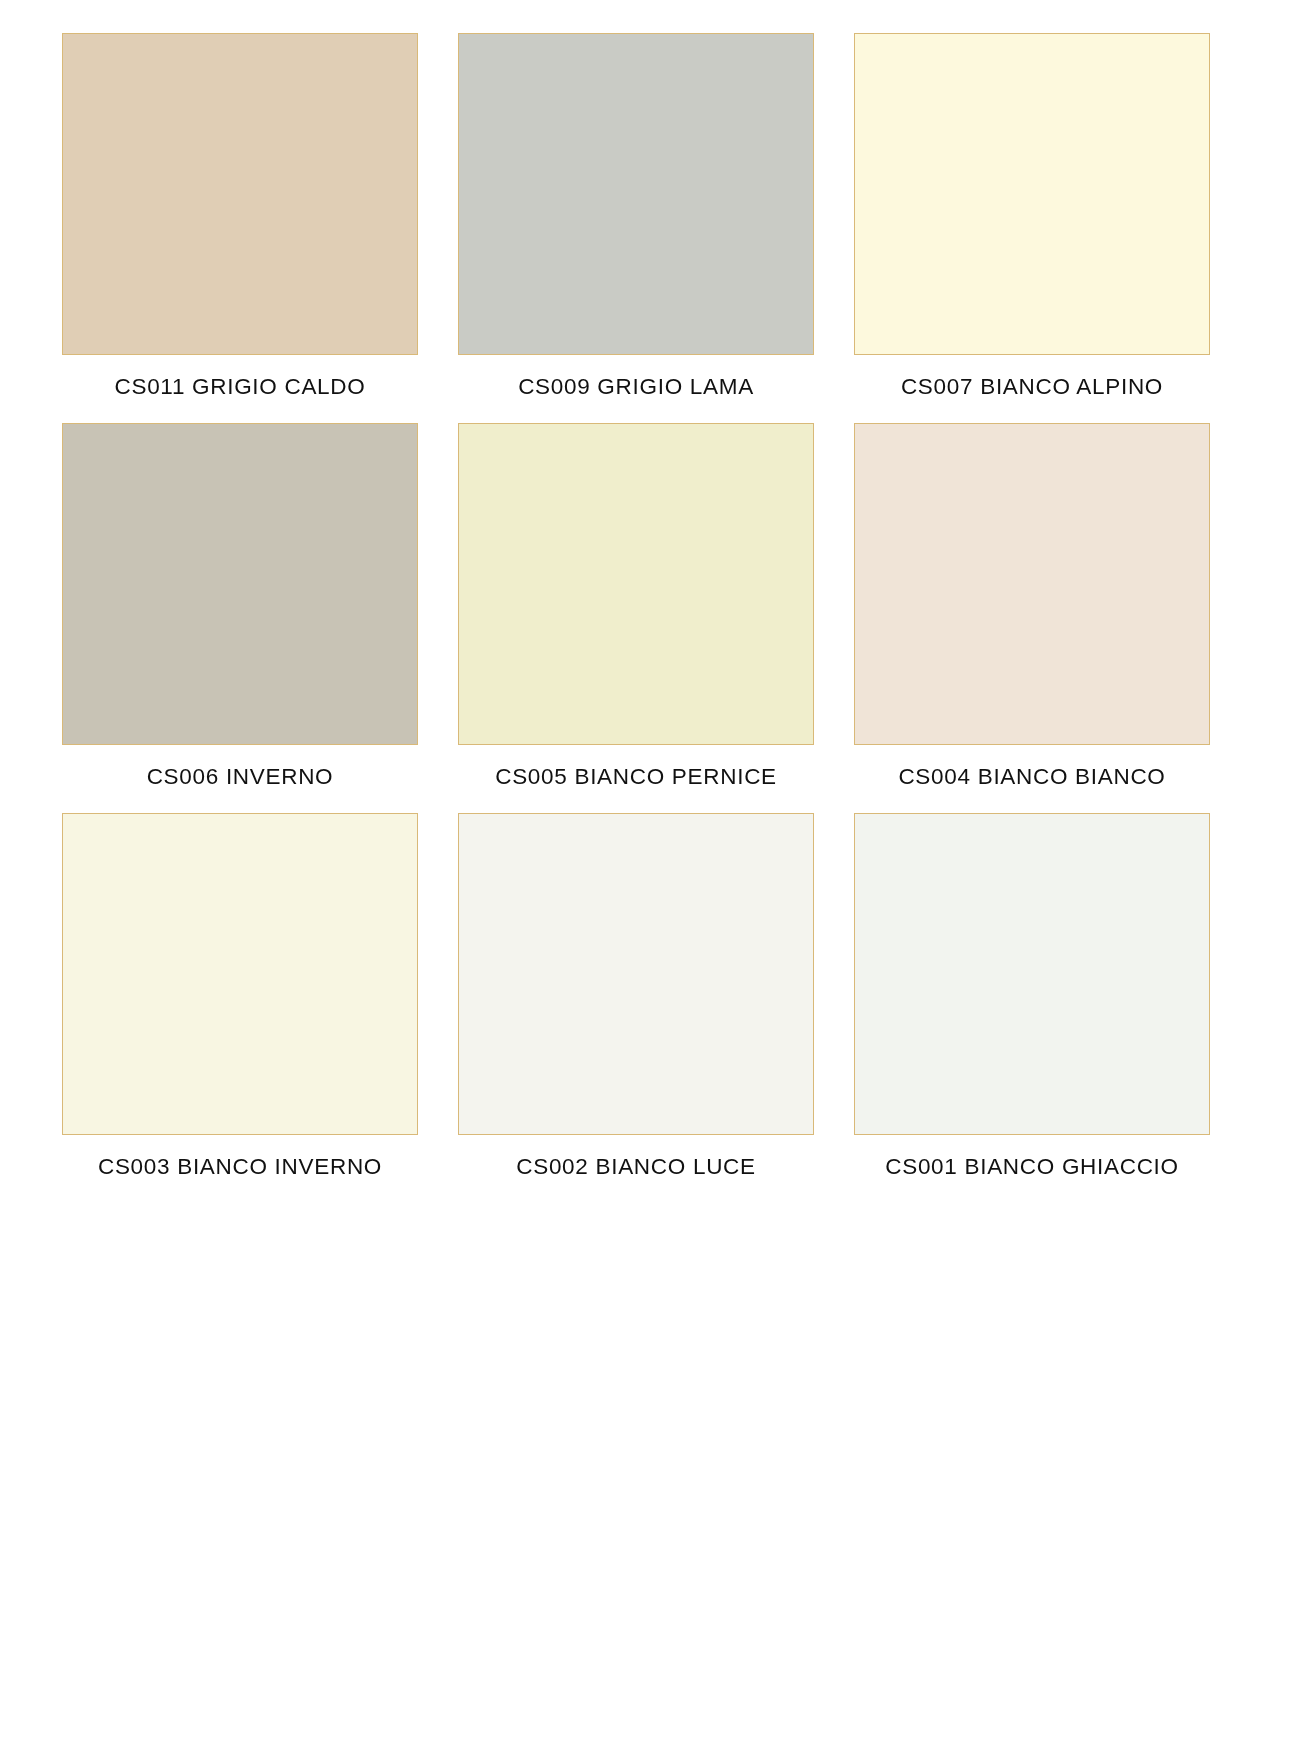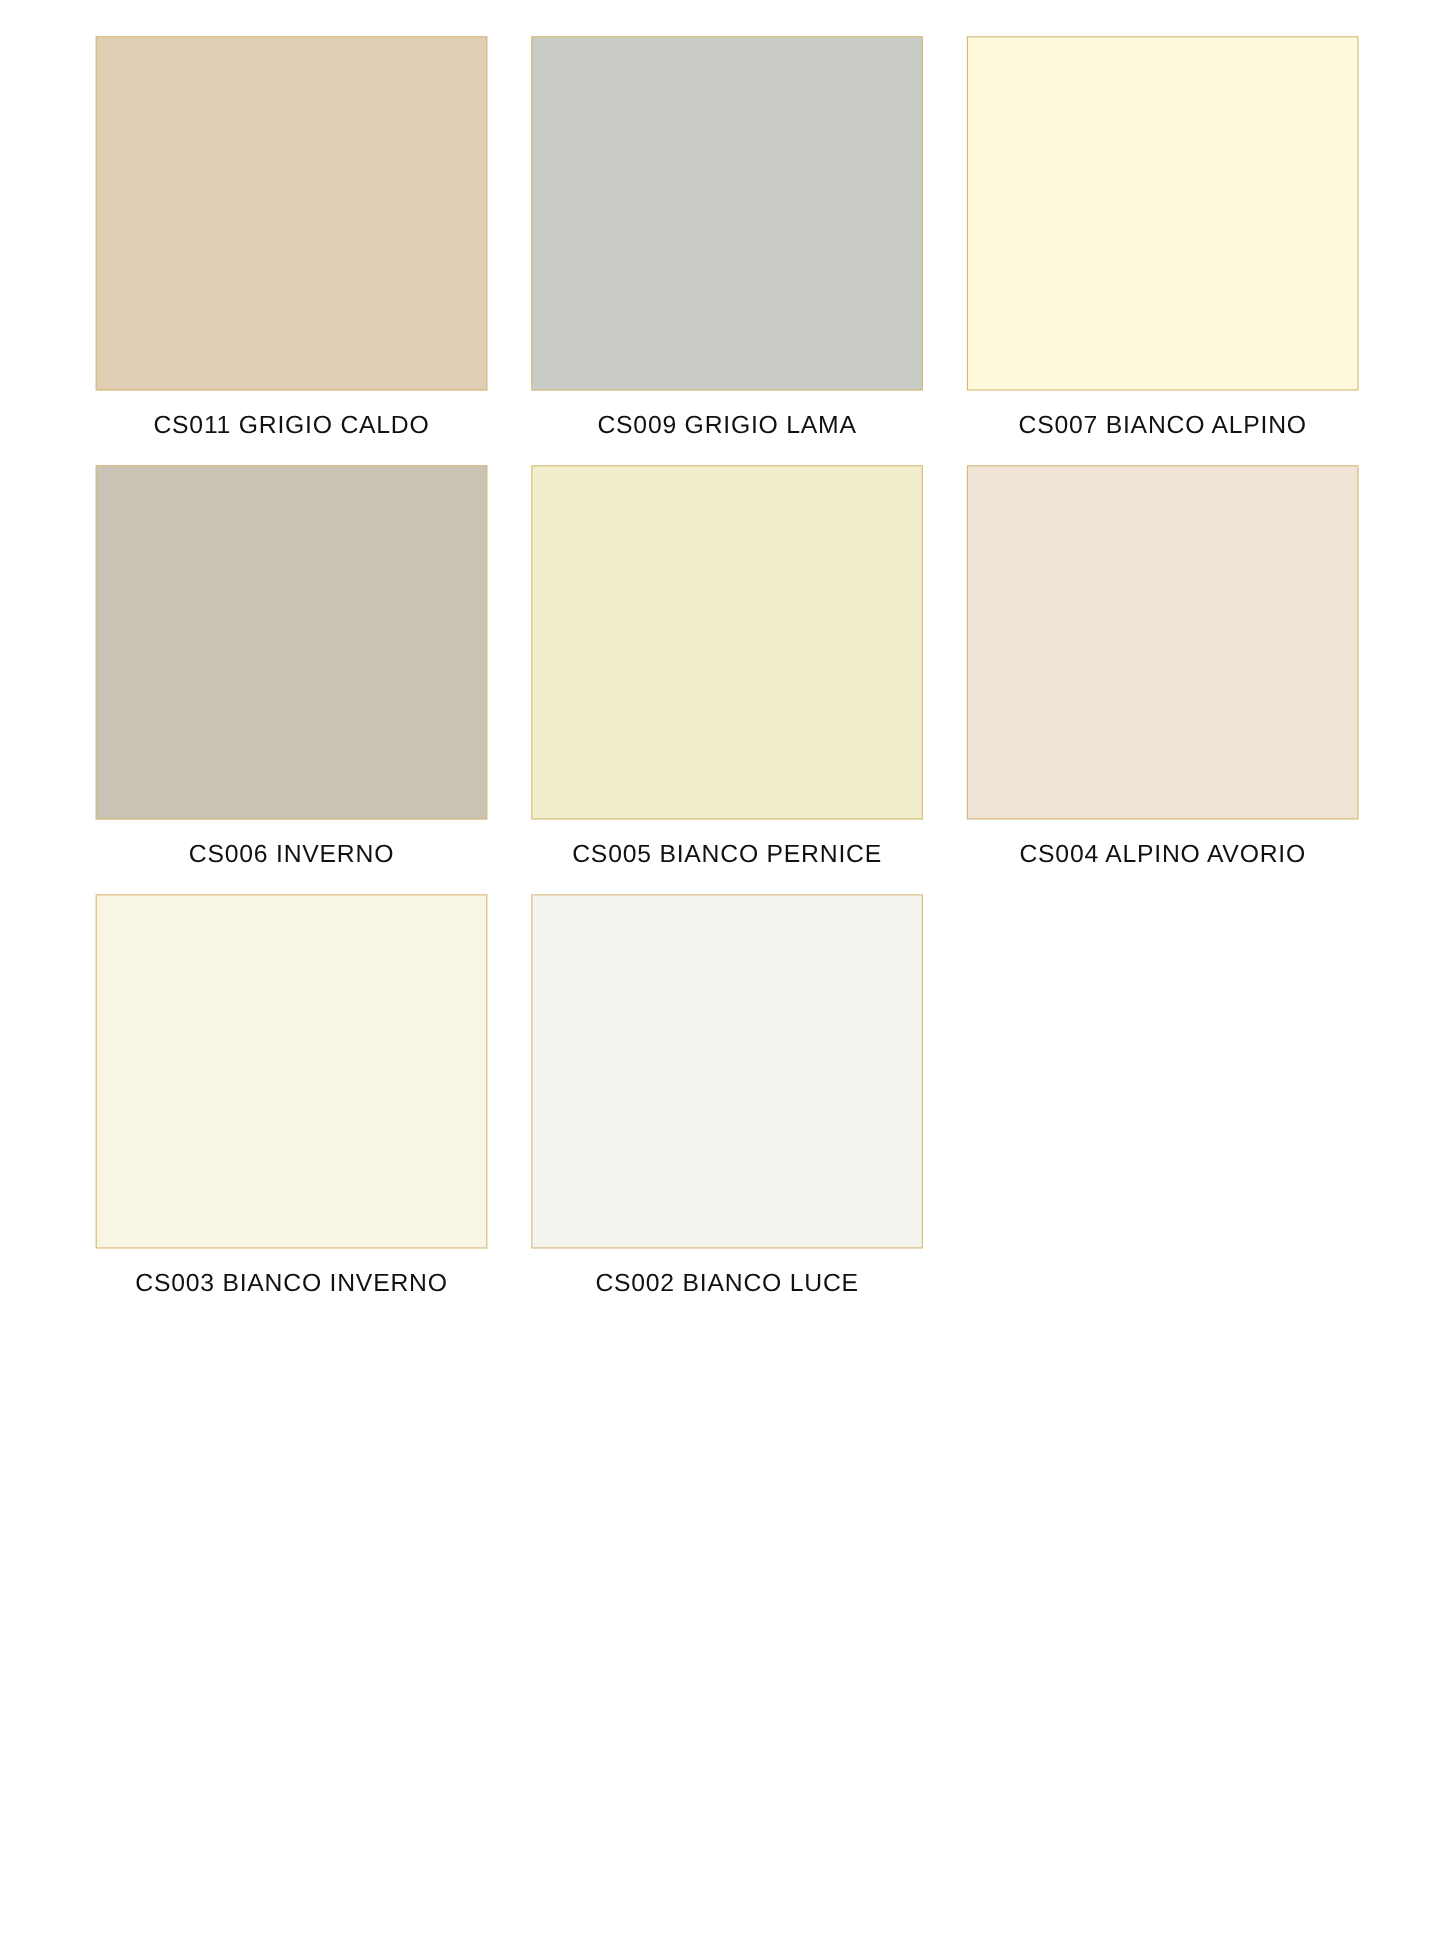--- a/index.html
+++ b/index.html
@@ -13,21 +13,21 @@
     height: 1764px;
     font-family: "Liberation Sans", sans-serif;
     -webkit-font-smoothing: antialiased;
     overflow: hidden;
   }
 
   #swatch-sheet {
     box-sizing: border-box;
     width: 1300px;
     height: 1764px;
-    padding: 33px 55px 0 87px;
+    padding: 33px 55px 0 62px;
     background: #ffffff;
   }
 
   .swatch-grid {
     display: grid;
     grid-template-columns: repeat(3, 356px);
     column-gap: 40px;
     row-gap: 0px;
     grid-auto-rows: 390px;
     justify-content: start;
@@ -84,28 +84,32 @@
       <div class="swatch-cell">
         <div class="swatch-chip" style="background: rgb(200, 195, 181); border-color: rgb(217, 185, 120);"></div>
         <div class="swatch-label">CS006 INVERNO</div>
       </div>
       <div class="swatch-cell">
         <div class="swatch-chip" style="background: rgb(240, 238, 204); border-color: rgb(217, 185, 120);"></div>
         <div class="swatch-label">CS005 BIANCO PERNICE</div>
       </div>
       <div class="swatch-cell">
         <div class="swatch-chip" style="background: rgb(240, 228, 215); border-color: rgb(217, 185, 120);"></div>
-        <div class="swatch-label">CS004 ALPINO AVORIO</div>
+        <div class="swatch-label">CS004 BIANCO BIANCO</div>
       </div>
       <div class="swatch-cell">
         <div class="swatch-chip" style="background: rgb(248, 246, 226); border-color: rgb(217, 185, 120);"></div>
         <div class="swatch-label">CS003 BIANCO INVERNO</div>
       </div>
       <div class="swatch-cell">
         <div class="swatch-chip" style="background: rgb(244, 244, 238); border-color: rgb(217, 185, 120);"></div>
         <div class="swatch-label">CS002 BIANCO LUCE</div>
       </div>
+      <div class="swatch-cell">
+        <div class="swatch-chip" style="background: rgb(242, 244, 239); border-color: rgb(217, 185, 120);"></div>
+        <div class="swatch-label">CS001 BIANCO GHIACCIO</div>
+      </div>
       <div class="swatch-cell is-empty">
         <div class="swatch-chip"></div>
         <div class="swatch-label"></div>
       </div>
     </div>
 </div>
 
 </body></html>

